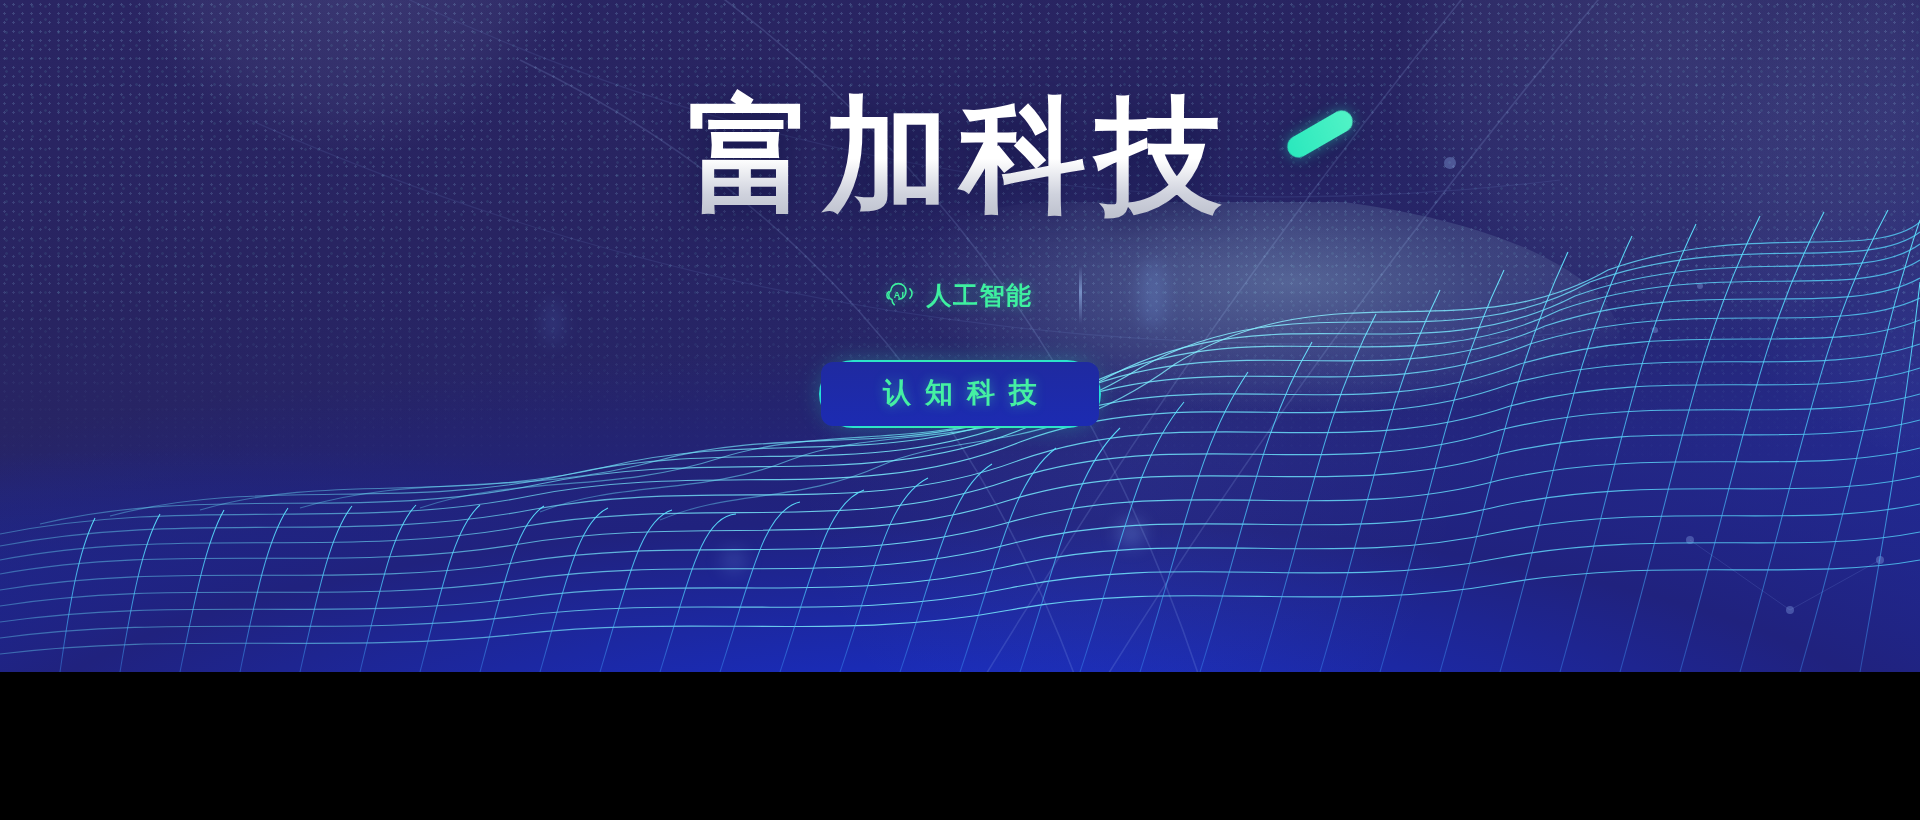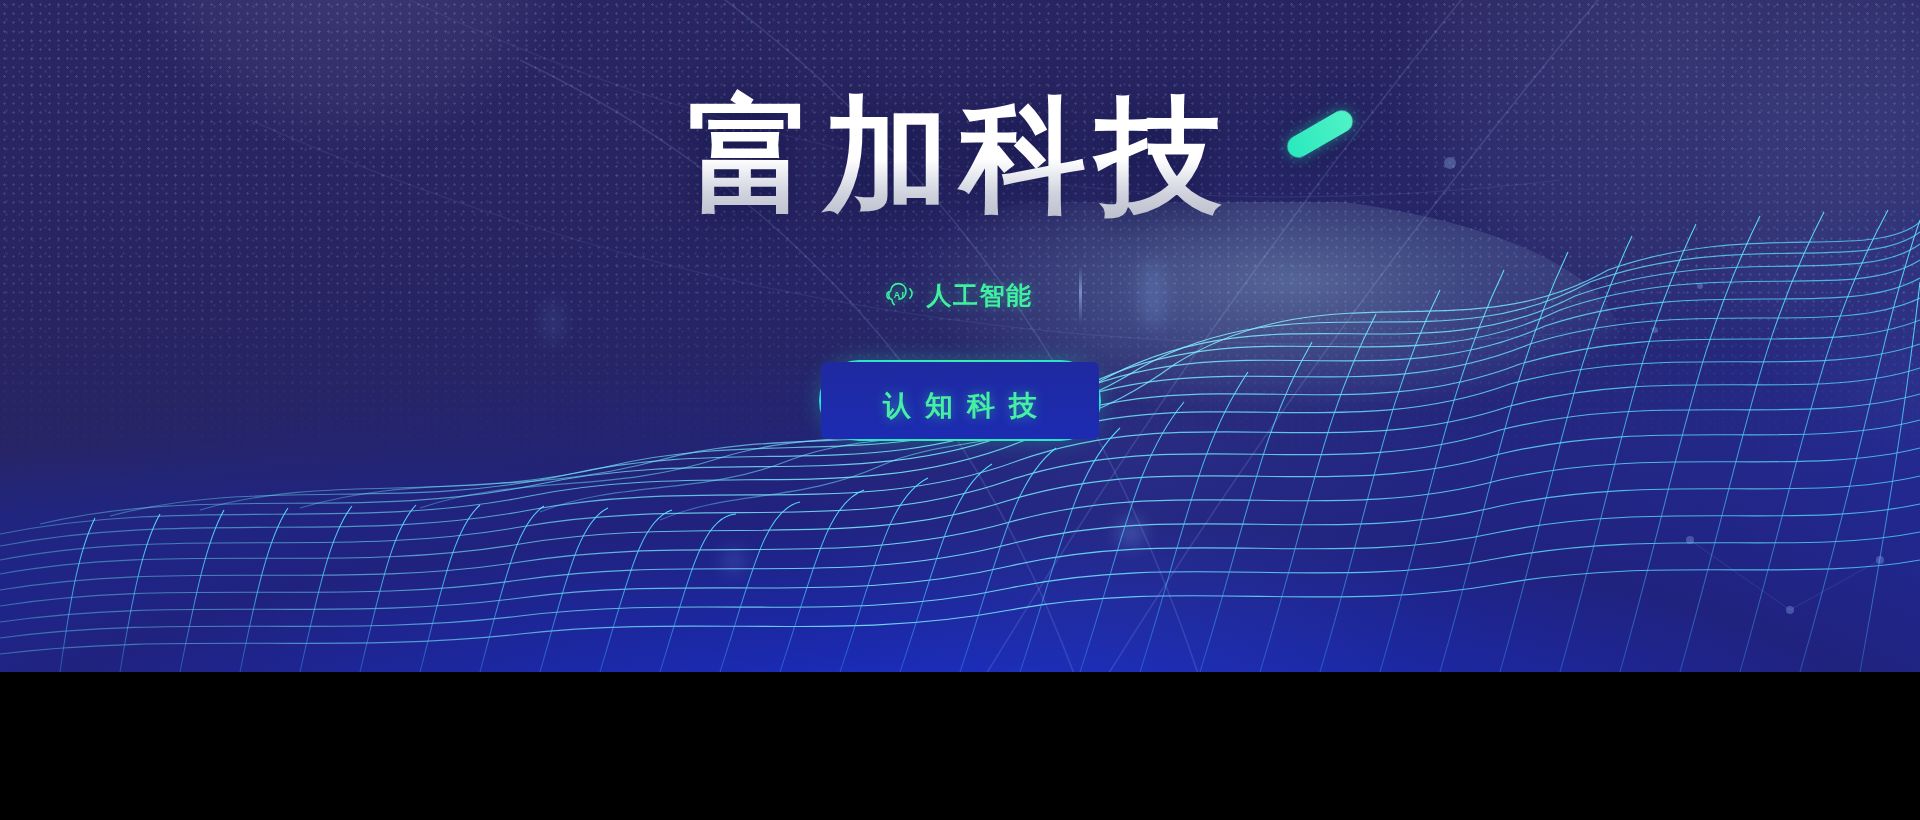--- a/index.html
+++ b/index.html
@@ -108,22 +108,22 @@
   
   .badge-wrap{
     margin-top:36px;
     position:relative;
     border-radius:40px;
     padding:2px;
     background:linear-gradient(90deg,#26dfd6 0%,#38eeae 50%,#26dfd6 100%);
     box-shadow:0 0 22px rgba(45,230,190,.28);
   }
   .badge-inner{
-    border-radius:6px;
-    padding:25px 48px 14px;
+    border-radius:12px;
+    padding:12px 48px 14px;
     background:linear-gradient(180deg,#1f2aa0 0%,#1c2bb2 100%);
     color:#45f0a3;
     font-size:28px;font-weight:700;
     letter-spacing:14px;text-indent:14px;
     text-shadow:0 0 12px rgba(60,240,170,.45);
   }
 
   
   .mesh{position:absolute;left:0;bottom:0;width:1920px;height:470px;}
   .mesh svg{display:block;width:1920px;height:470px;}

